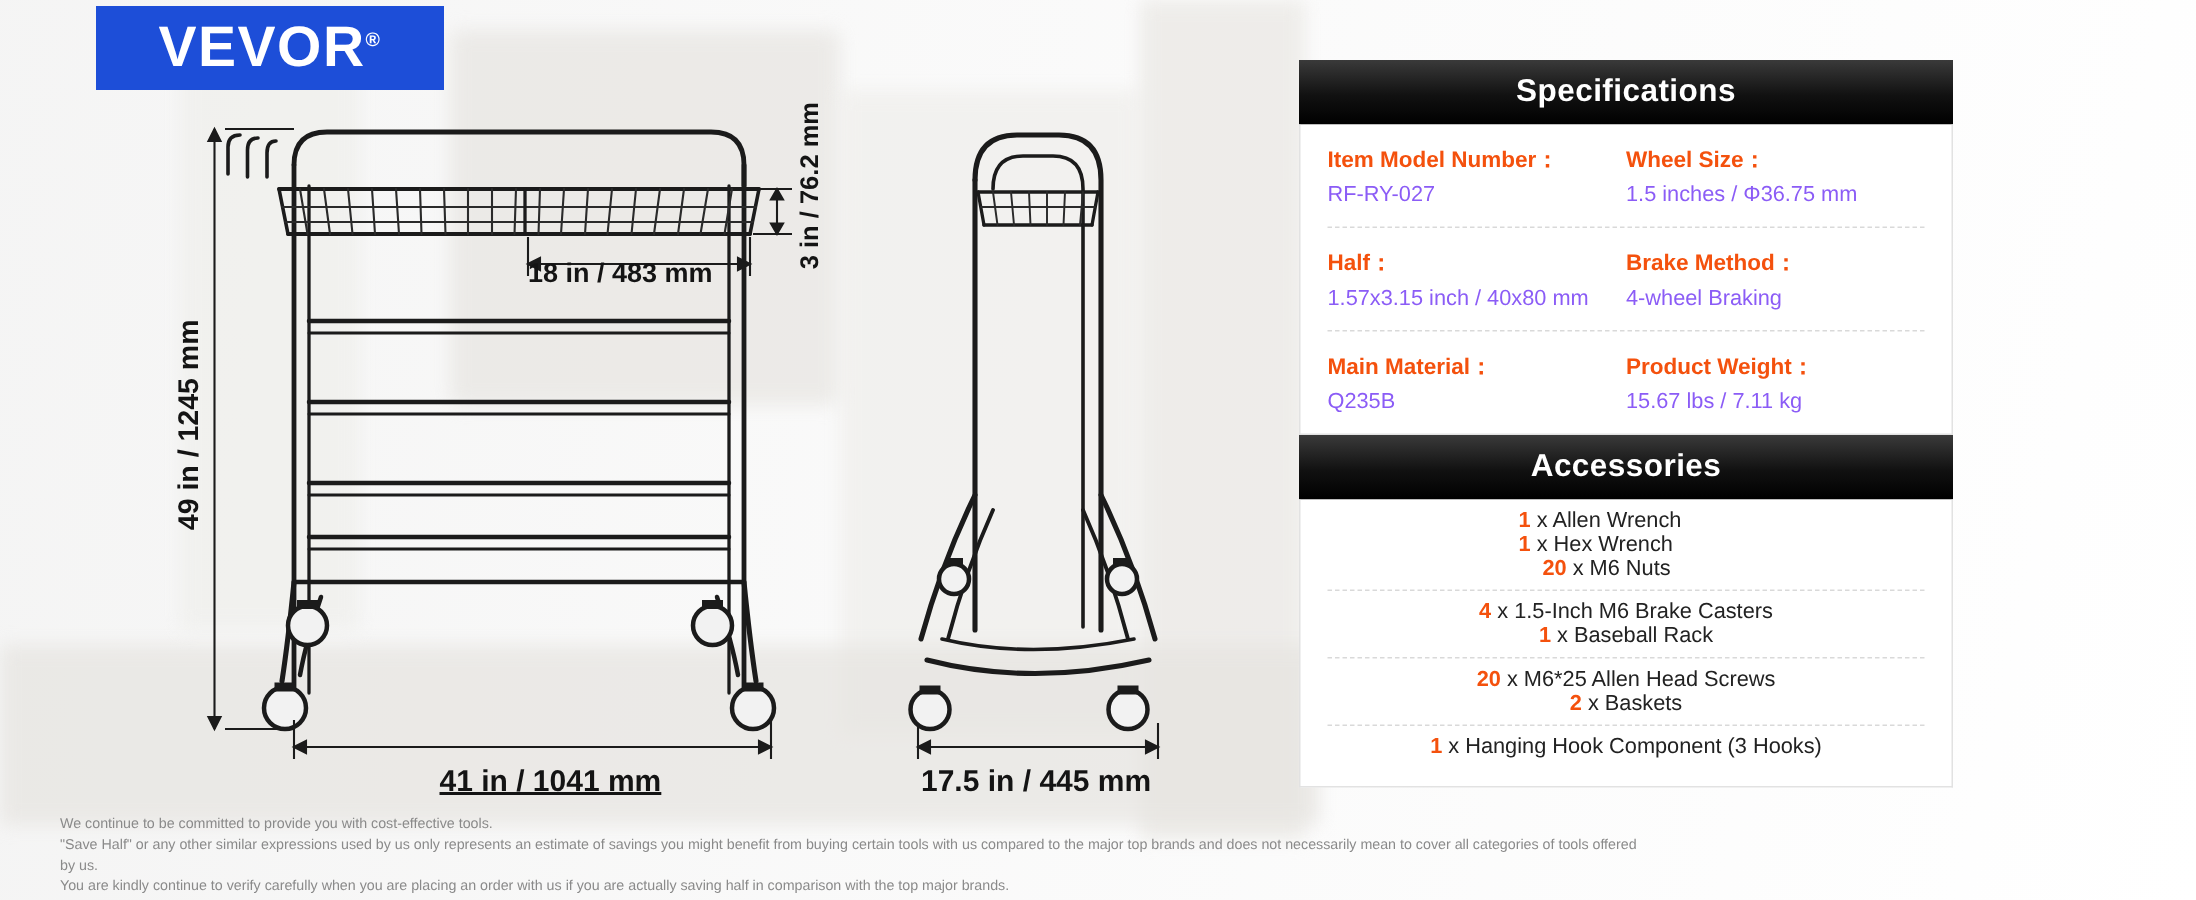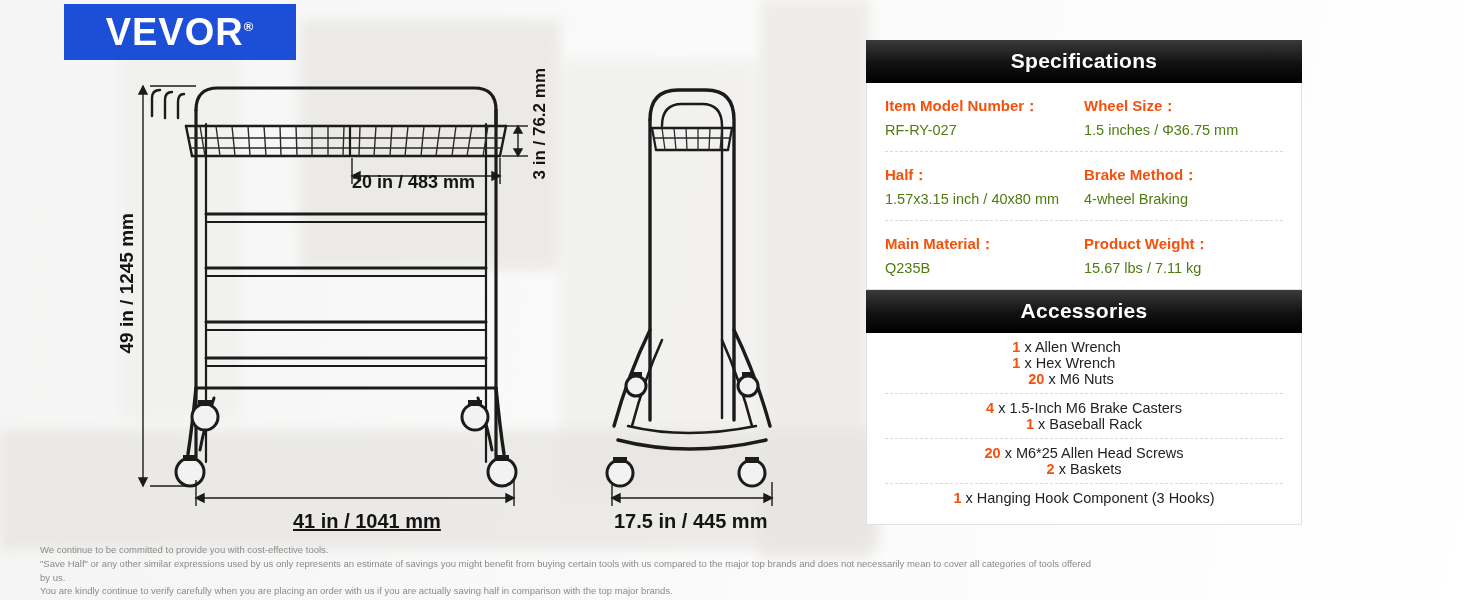--- a/index.html
+++ b/index.html
@@ -109,21 +109,21 @@
   }
   .spec-row:last-child { border-bottom:none; }
   .spec-cell { width:50%; padding-right:10px; }
   .spec-key {
     color:#f4510d;
     font-weight:bold;
     font-size:15px;
     margin-bottom:6px;
   }
   .spec-val {
-    color:#4d7c0f;
+    color:#8b5cf6;
     font-size:14.5px;
   }
 
   .acc-body {
     background:#ffffff;
     border:1px solid #e2e2e2;
     border-top:none;
     padding:0 18px;
   }
   .acc-row {
@@ -302,21 +302,21 @@
       <path d="M772,498 l-8,-4 l0,8 z"></path>
       <path d="M612,482 L612,506" fill="none"></path>
       <path d="M772,482 L772,506" fill="none"></path>
     </g>
   </svg>
 
   <div class="dim-label v-label" style="left:116px; top:213px; font-size:19px;">49 in / 1245 mm</div>
 
   <div class="dim-label" style="left:293px; top:510px; font-size:20px;text-decoration:underline;">41 in / 1041 mm</div>
 
-  <div class="dim-label" style="left:352px; top:172px; font-size:18px;">20 in / 483 mm</div>
+  <div class="dim-label" style="left:352px; top:172px; font-size:18px;">18 in / 483 mm</div>
 
   <div class="dim-label v-label" style="left:530px; top:68px; font-size:17px;">3 in / 76.2 mm</div>
 
   <div class="dim-label" style="left:614px; top:510px; font-size:20px;">17.5 in / 445 mm</div>
 </div>
 
 <div class="disclaimer">
   <div>We continue to be committed to provide you with cost-effective tools.</div>
   <div>"Save Half" or any other similar expressions used by us only represents an estimate of savings you might benefit from buying certain tools with us compared to the major top brands and does not necessarily mean to cover all categories of tools offered by us.</div>
   <div>You are kindly continue to verify carefully when you are placing an order with us if you are actually saving half in comparison with the top major brands.</div>

